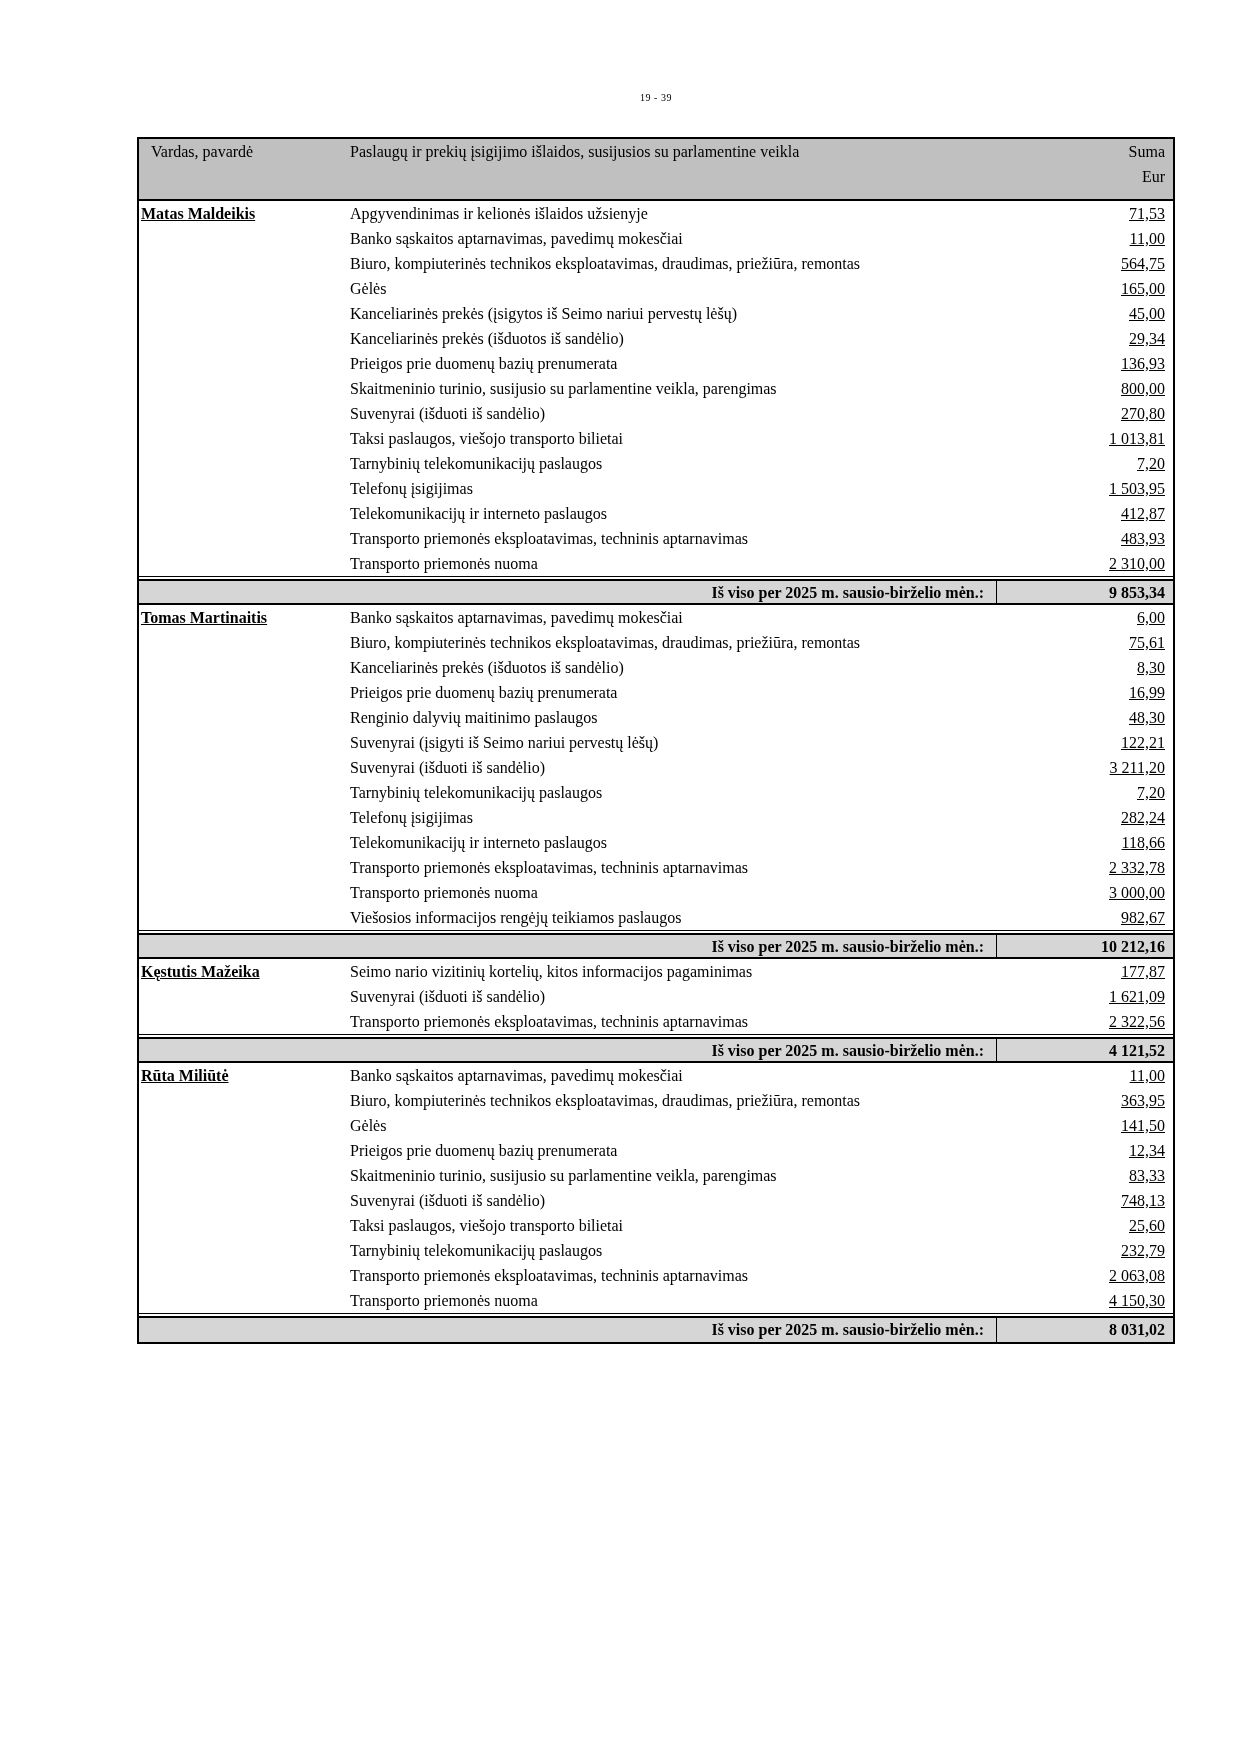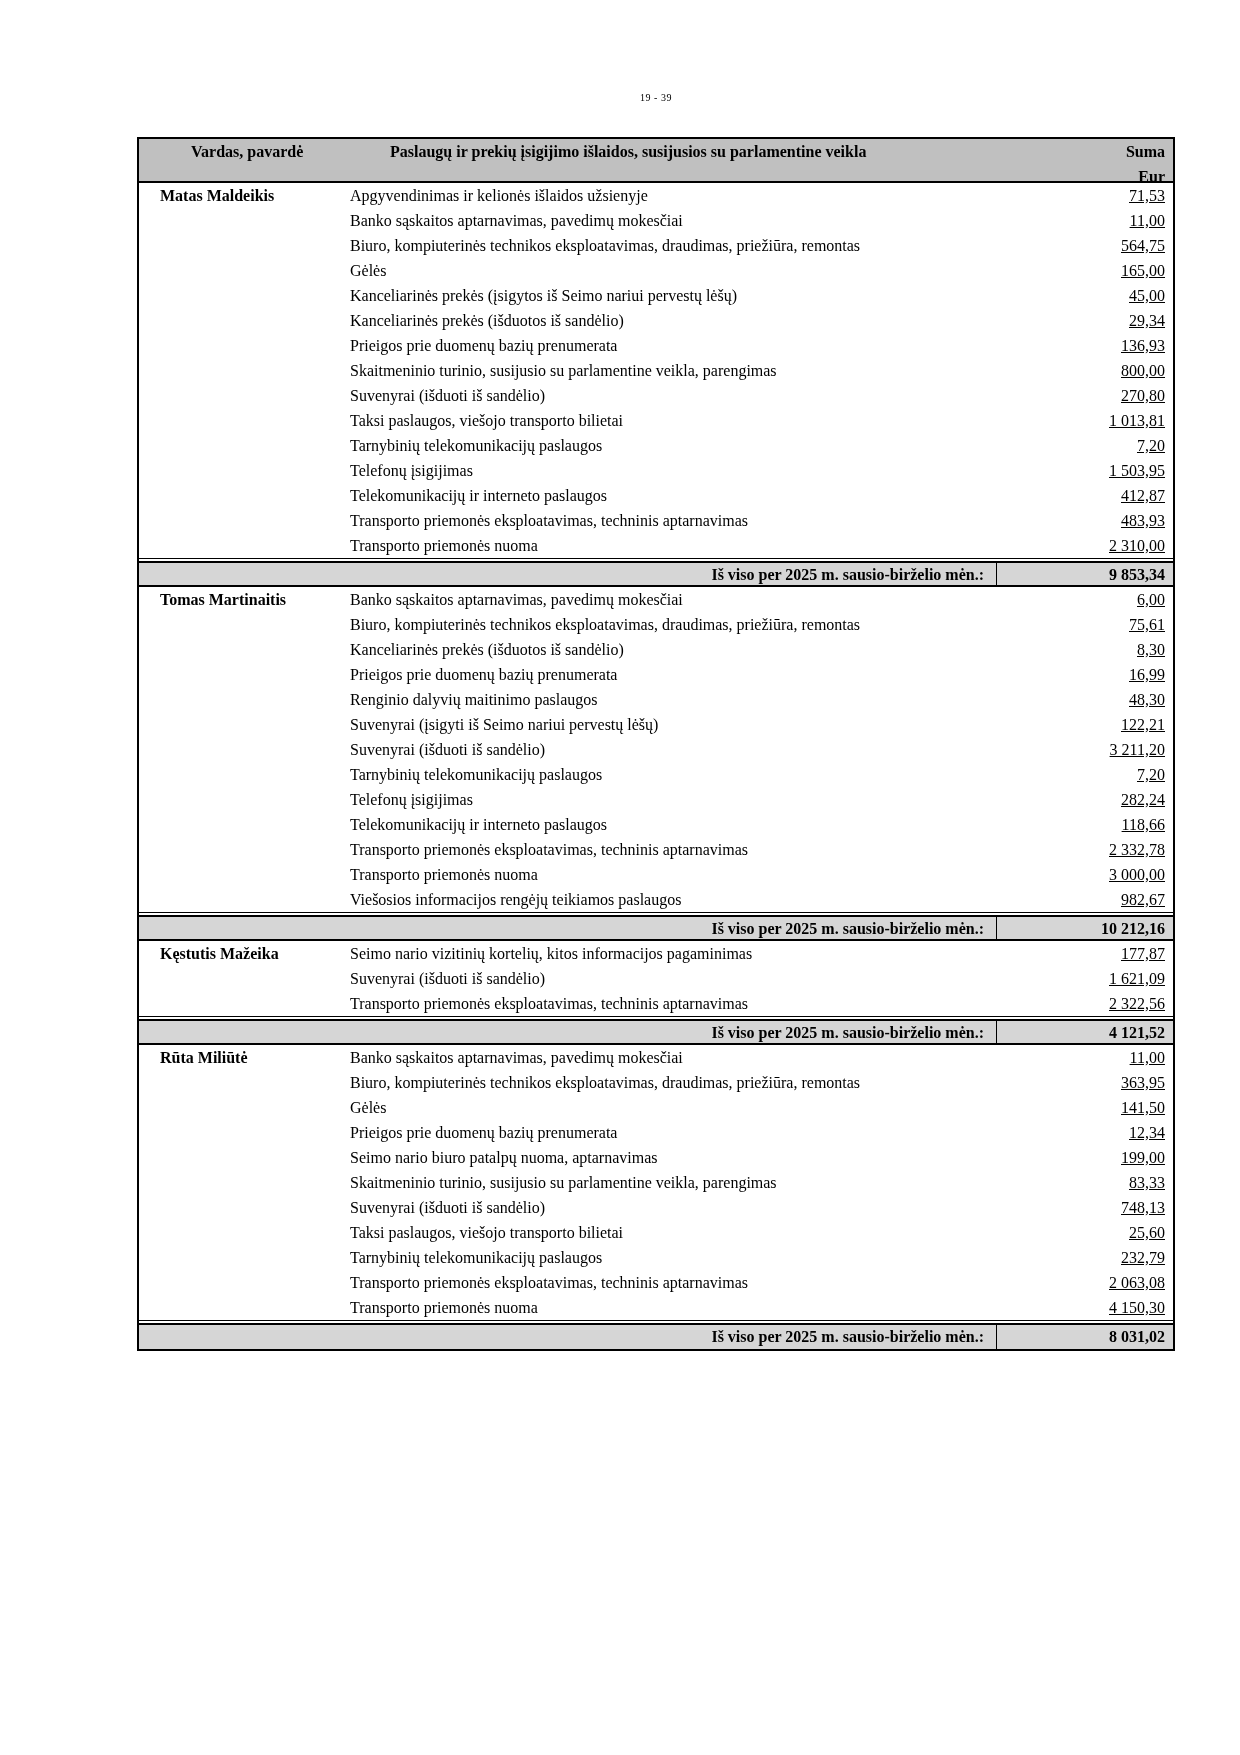--- a/index.html
+++ b/index.html
@@ -34,35 +34,35 @@
     left: 137px; top: 137px;
     width: 1038px;
     border: 2px solid var(--border-color);
     background: #fff;
   }
   
   .header-row {
     display: flex;
     background: var(--header-bg);
     border-bottom: 2px solid var(--border-color);
-    font-weight: bold;
-    height: 44px;
-    padding-left: 40px;
+    font-weight: normal;
+    height: 62px;
   }
   .hdr-name  { width: 211px; padding: 0 4px 0 12px; line-height: 25px; }
   .hdr-desc  { flex: 1; padding-right: 6px; line-height: 25px; }
   .hdr-sum   { width: 205px; text-align: right; padding-right: 8px; line-height: 25px; }
   
   .group-body { display: flex; }
   .gname {
     width: 211px;
     font-weight: bold;
-    padding-left: 21px;
+    padding-left: 2px;
     line-height: 25px;
     flex-shrink: 0;
+    text-decoration: underline;
   }
   .rows { flex: 1; }
   .row { display: flex; height: 25px; line-height: 25px; }
   .desc { flex: 1; white-space: nowrap; overflow: hidden; }
   .amt  { width: 205px; flex-shrink: 0; text-align: right; padding-right: 8px; white-space: nowrap; text-decoration: underline; }
   
   .dl {
     height: 3px;
     border-top: 1px solid var(--border-color);
     background: #fff;
@@ -277,24 +277,20 @@
               </div>
               <div class="row">
                 <span class="desc">Gėlės</span>
                 <span class="amt">141,50</span>
               </div>
               <div class="row">
                 <span class="desc">Prieigos prie duomenų bazių prenumerata</span>
                 <span class="amt">12,34</span>
               </div>
               <div class="row">
-                <span class="desc">Seimo nario biuro patalpų nuoma, aptarnavimas</span>
-                <span class="amt">199,00</span>
-              </div>
-              <div class="row">
                 <span class="desc">Skaitmeninio turinio, susijusio su parlamentine veikla, parengimas</span>
                 <span class="amt">83,33</span>
               </div>
               <div class="row">
                 <span class="desc">Suvenyrai (išduoti iš sandėlio)</span>
                 <span class="amt">748,13</span>
               </div>
               <div class="row">
                 <span class="desc">Taksi paslaugos, viešojo transporto bilietai</span>
                 <span class="amt">25,60</span>

